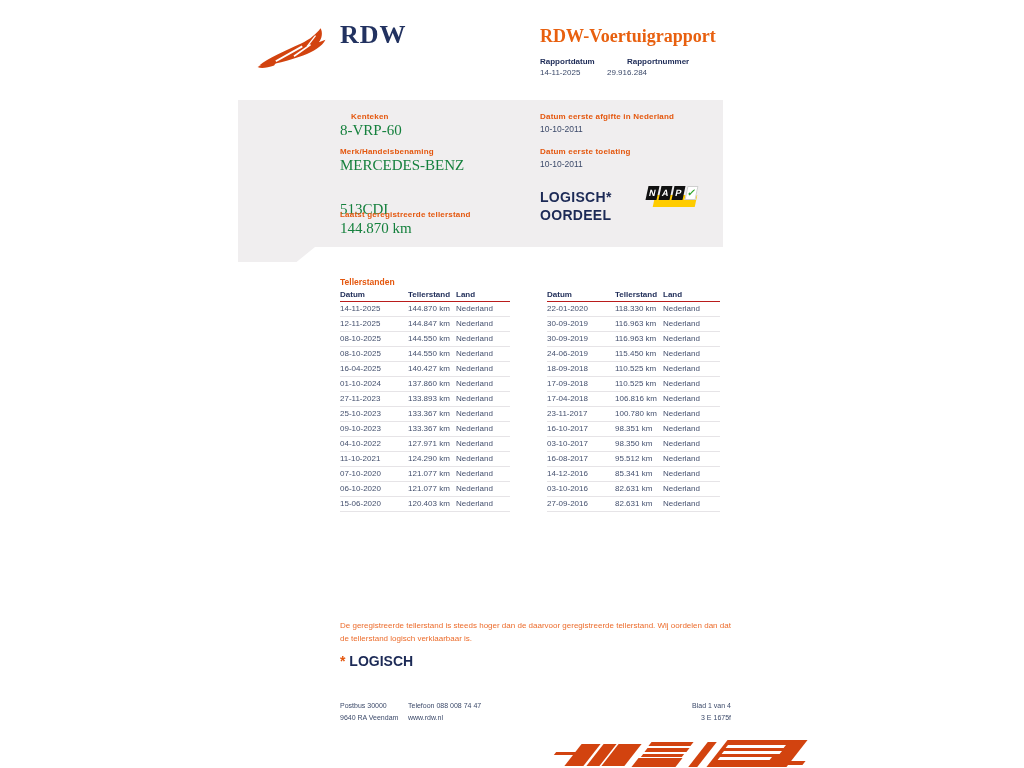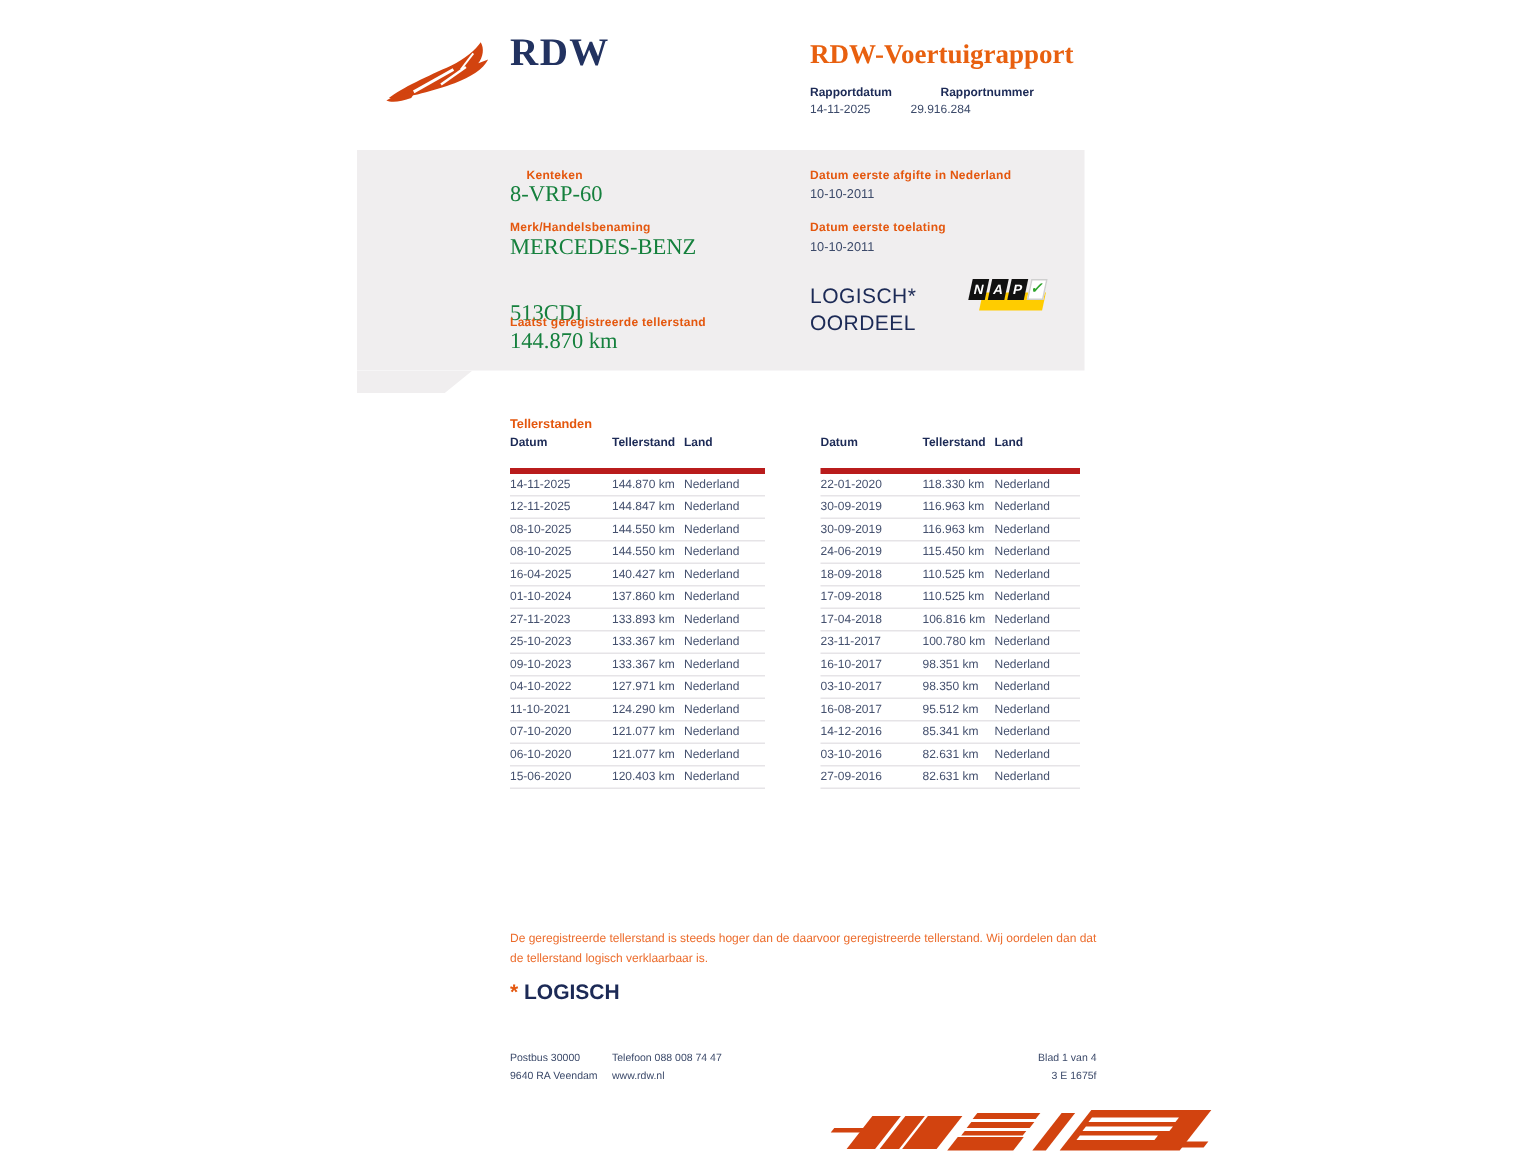--- a/index.html
+++ b/index.html
@@ -13,36 +13,36 @@
   .hdr-lbl { position:absolute; top:57px; font-size:8px; font-weight:bold; color:#1c2a56; }
   .hdr-val { position:absolute; top:68px; font-size:8px; color:#3c4a6a; }
 
   
   .infobox { position:absolute; left:238px; top:100px; width:485px; height:147px; background:#f0eeef; }
   .infobox-flap { position:absolute; left:238px; top:247px; width:77px; height:15px; background:#f0eeef;
                   clip-path:polygon(0 0, 100% 0, 76% 100%, 0 100%); }
   .lbl-orange { position:absolute; font-size:8px; font-weight:bold; color:#e4570e; letter-spacing:.2px; }
   .val-serif { position:absolute; font-family:"Liberation Serif", serif; font-size:15px; color:#15803d; }
   .val-small { position:absolute; font-size:8.5px; color:#3c4a6a; }
-  .verdict { position:absolute; left:540px; top:188px; font-size:14px; font-weight:normal; color:#1c2a56; line-height:18px; letter-spacing:.3px; }
+  .verdict { position:absolute; left:540px; top:188px; font-size:14px; font-weight:bold; color:#1c2a56; line-height:18px; letter-spacing:.3px; }
 
   
   .nap { position:absolute; left:647px; top:186px; width:56px; height:24px; }
   .nap-yellow { position:absolute; left:7px; top:9px; width:42px; height:12px; background:#ffcc00; transform:skewX(-12deg); }
   .nap-tile { position:absolute; top:0; width:11px; height:14px; background:#111; transform:skewX(-12deg);
               color:#fff; font-size:9px; font-weight:bold; text-align:center; line-height:14px; }
   .nap-tile.check { background:#fff; border:1px solid #cfcfcf; color:#2fa42c; font-size:10px; line-height:12px; }
 
   
   .section-title { position:absolute; left:340px; top:277px; font-size:8.5px; font-weight:bold; color:#e4570e; }
   .otable { position:absolute; top:290px; font-size:8px; color:#44506e; }
   .otable.left { left:340px; width:170px; }
   .otable.right { left:547px; width:173px; }
   .otable .hdr { display:grid; grid-template-columns:68px 48px auto; font-weight:bold; color:#1c2a56;
-                 border-bottom:4px solid #b91c1c; padding-bottom:13px; }
+                 border-bottom:1px solid #b91c1c; padding-bottom:2px; }
   .otable .row { display:grid; grid-template-columns:68px 48px auto; height:15px; line-height:14px;
                  border-bottom:1px solid #e6e4e7; }
   .ta-r { text-align:left; }
 
   
   .fn-head { position:absolute; left:340px; top:641px; font-size:14px; font-weight:bold; color:#1c2a56;margin-top:12px; }
   .fn-head .star { color:#e4570e; }
   .fn-text { position:absolute; left:340px; top:620px; width:392px; font-size:8px; line-height:12.5px; color:#ec6c2c; }
 
   

